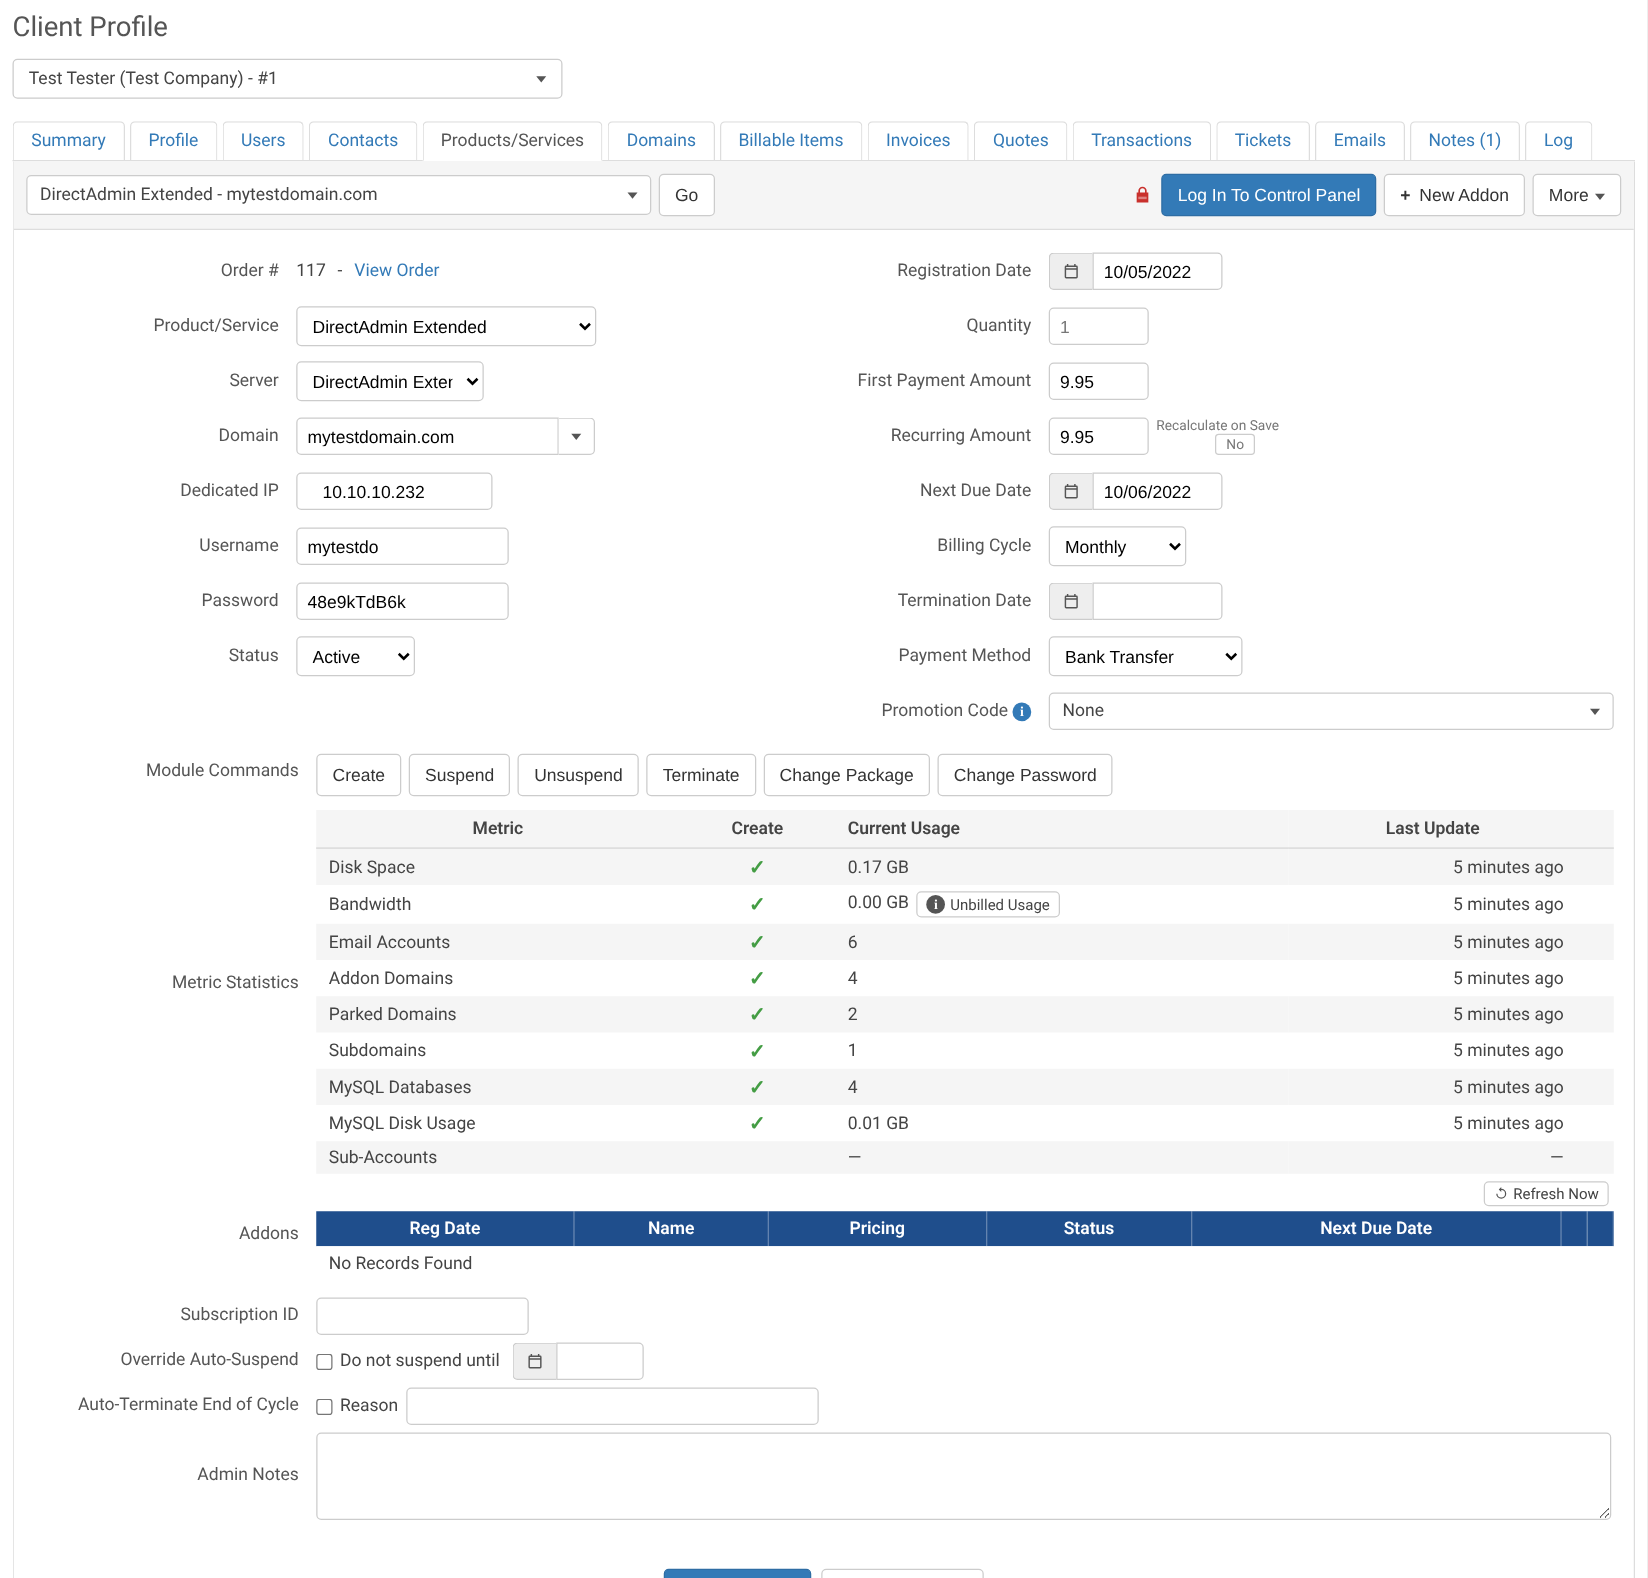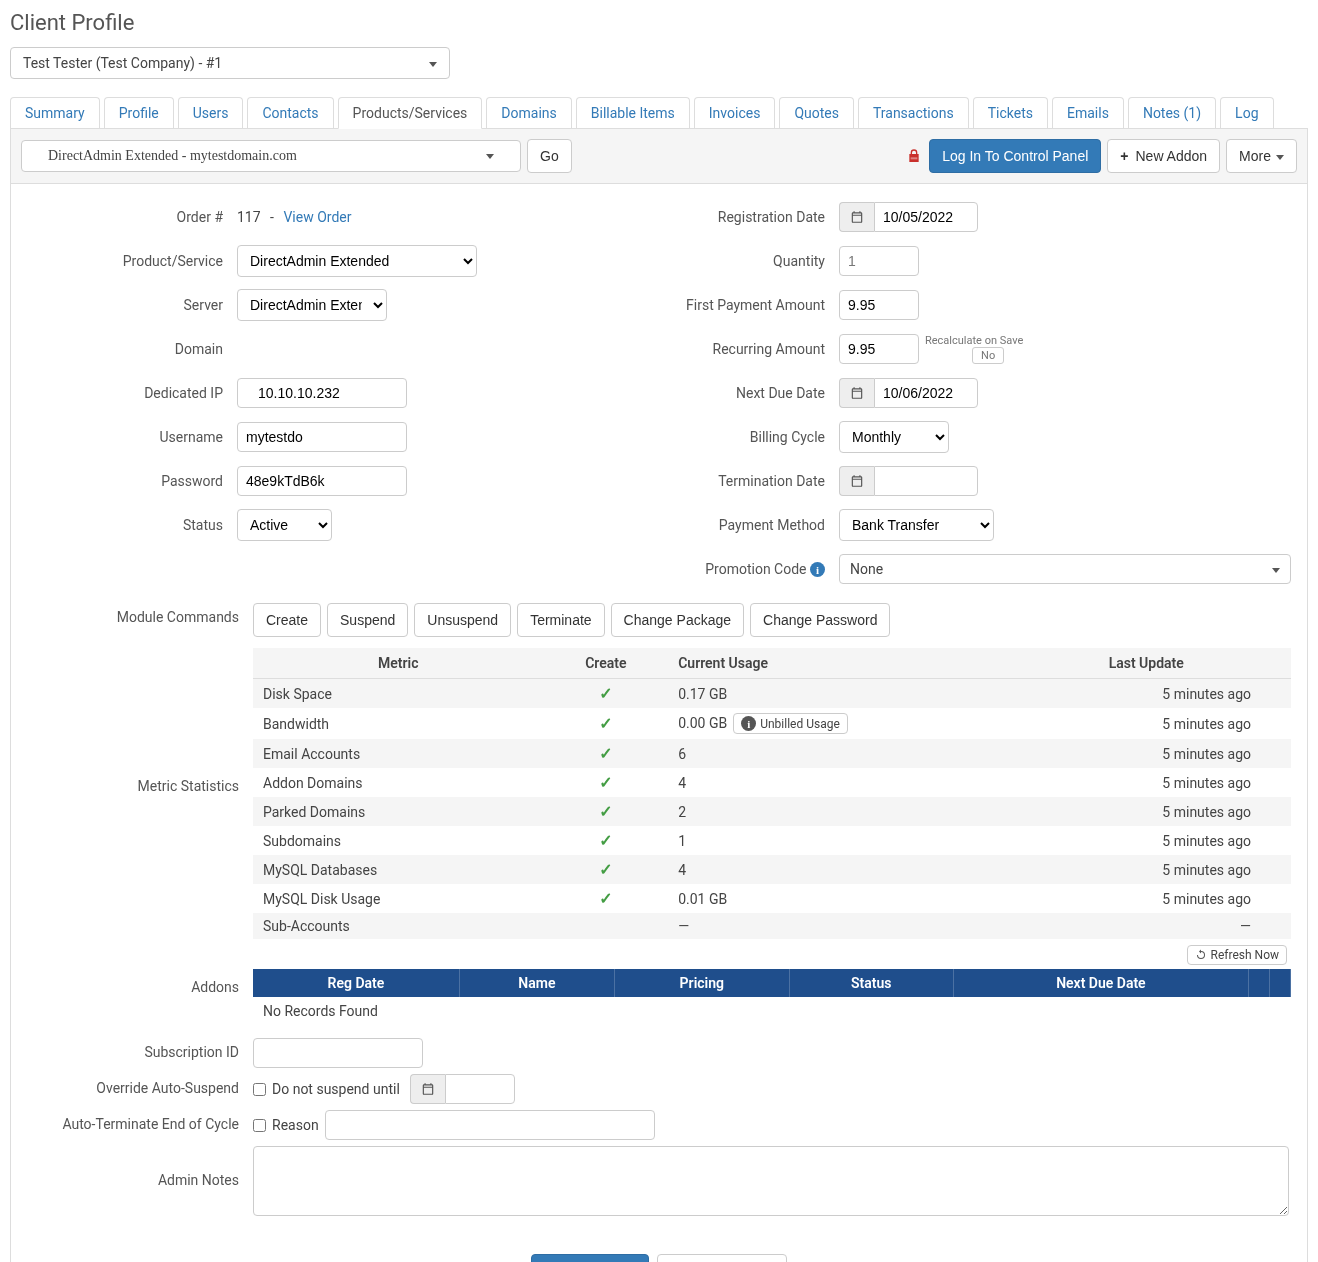--- a/index.html
+++ b/index.html
@@ -5,21 +5,21 @@
 * { box-sizing: border-box; margin: 0; padding: 0; }
 body { font-family: -apple-system, BlinkMacSystemFont, "Segoe UI", Roboto, "Helvetica Neue", Arial, sans-serif; font-size: 14px; color: #444; background: #fff; padding: 10px; }
 h1 { font-size: 22px; font-weight: 400; color: #555; margin-bottom: 12px; }
 .client-select { width: 440px; padding: 7px 12px; border: 1px solid #ccc; border-radius: 4px; background: #fff; position: relative; display: flex; justify-content: space-between; align-items: center; cursor: pointer; margin-bottom: 18px; }
 .caret-down::after { content: ""; display: inline-block; border-left: 4px solid transparent; border-right: 4px solid transparent; border-top: 5px solid #555; vertical-align: middle; }
 .nav-tabs { display: flex; flex-wrap: wrap; gap: 4px; border-bottom: 1px solid #ddd; margin-bottom: 0; }
 .nav-tabs > .tab { padding: 7px 14px; border: 1px solid #ddd; border-bottom: none; border-radius: 4px 4px 0 0; background: #fff; color: #337ab7; cursor: pointer; font-size: 14px; }
 .nav-tabs > .tab.active { color: #555; border-color: #ddd; border-bottom: 1px solid #fff; margin-bottom: -1px; background:#fff; }
 .panel { border: 1px solid #ddd; border-top: none; padding: 0; border-radius: 0 0 4px 4px; }
 .toolbar { background: #f5f5f5; border-bottom: 1px solid #ddd; padding: 10px; display: flex; align-items: center; gap: 6px; }
-.product-select { flex: 0 0 500px; display: flex; align-items:center; justify-content: space-between; padding: 7px 26px; background: #fff; border: 1px solid #ccc; border-radius: 4px; cursor: pointer; font-family: Liberation Serif, serif; }
+.product-select { flex: 0 0 500px; display: flex; align-items:center; justify-content: space-between; padding: 7px 10px; background: #fff; border: 1px solid #ccc; border-radius: 4px; cursor: pointer; }
 .btn { display: inline-flex; align-items:center; gap:5px; padding: 7px 12px; border: 1px solid #ccc; border-radius: 4px; background: #fff; color: #333; cursor: pointer; font-size: 14px; line-height:1.3; }
 .btn-primary { background: #337ab7; border-color: #2e6da4; color: #fff; }
 .spacer { flex: 1; }
 .lock-icon { width: 18px; height: 18px; display:inline-flex; align-items:center; justify-content:center; color:#c9302c; font-size:16px;}
 .plus-icon::before { content: "+"; font-weight: bold; margin-right: 2px; }
 .form-body { padding: 16px; }
 .two-col { display: flex; gap: 20px; }
 .col { flex: 1; }
 .row { display: flex; align-items: center; margin-bottom: 10px; min-height: 34px; }
 .row .label { flex: 0 0 210px; text-align: right; padding-right: 14px; color: #555; }
@@ -137,25 +137,31 @@
             </div>
         </div>
         <div class="row">
             <div class="label">Server</div>
           <div class="value">
               <select class="input-sm"><option>DirectAdmin Extended</option></select>
             </div>
         </div>
         <div class="row">
             <div class="label">Domain</div>
+          <div class="value">
+            <div class="input-group domain">
+              <input type="text" value="mytestdomain.com" style="">
+              <span class="dd"><span class="caret-down"></span></span>
+            </div>
+          </div>
         </div>
         <div class="row">
             <div class="label">Dedicated IP</div>
           <div class="value">
-              <input type="text" class="input-sm" style="width: 170px; padding-left: 20px;" value="10.10.10.232">
+              <input type="text" class="input-sm" style="width: 157px; padding-left: 20px;" value="10.10.10.232">
             </div>
         </div>
         <div class="row">
             <div class="label">Username</div>
           <div class="value">
               <input type="text" class="input-sm" style="width: 170px;" value="mytestdo">
             </div>
         </div>
         <div class="row">
             <div class="label">Password</div>

